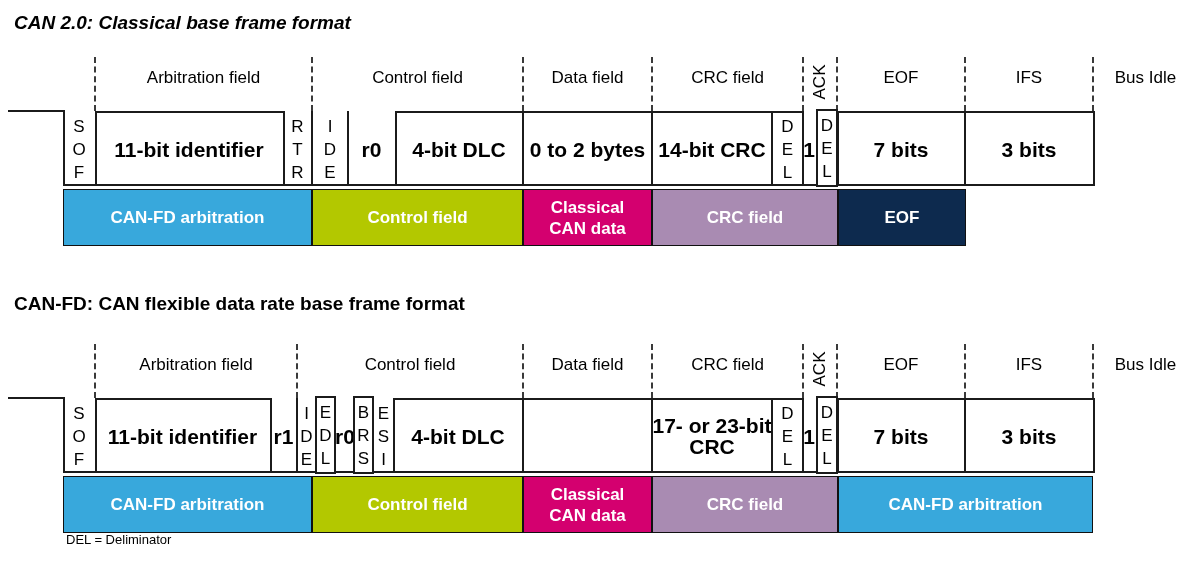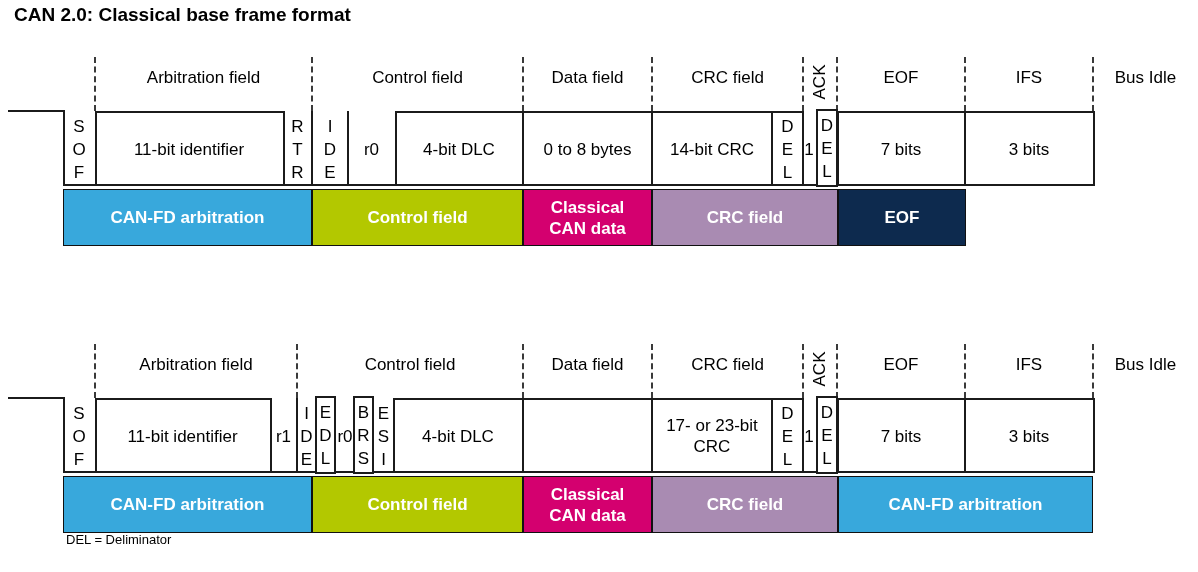--- a/index.html
+++ b/index.html
@@ -8,33 +8,33 @@
   .abs{position:absolute;}
   .title{font-size:19px;font-weight:bold;white-space:nowrap;}
   .hdr{font-size:17px;text-align:center;white-space:nowrap;}
   .ack{font-size:17px;text-align:center;transform:rotate(-90deg);transform-origin:center;white-space:nowrap;}
   .hline{background:#1b1b1b;height:2px;}
   .vline{background:#1b1b1b;width:2px;}
   .dash{width:0;border-left:2px dashed #3a3a3a;}
   .stack{display:flex;flex-direction:column;align-items:center;justify-content:center;
          font-size:17px;line-height:23px;text-align:center;}
   .raised{border:2px solid #1b1b1b;background:#fff;box-sizing:border-box;}
-  .cell{display:flex;align-items:center;justify-content:center;font-size:17px;text-align:center;
-        white-space:pre-line;line-height:21px;}
+  .cell{display:flex;align-items:center;justify-content:center;font-size:21px;text-align:center;
+        white-space:pre-line;line-height:21px;font-weight:bold;}
   .seg{display:flex;align-items:center;justify-content:center;color:#fff;font-weight:bold;
        font-size:17px;text-align:center;white-space:pre-line;line-height:21px;
        border:1px solid #111;box-sizing:border-box;}
   .legend{font-size:13px;white-space:nowrap;}
 </style>
 </head>
 <body>
 
 <div id="canvas">
 
-  <div class="abs title" style="left:14px;top:4px;">CAN 2.0: Classical base frame format</div>
+  <div class="abs title" style="left:14px;top:12px;font-style:italic;">CAN 2.0: Classical base frame format</div>
 
   <div class="abs hdr" style="left:95px;top:68px;width:217px;">Arbitration field</div>
   <div class="abs hdr" style="left:312px;top:68px;width:211px;">Control field</div>
   <div class="abs hdr" style="left:523px;top:68px;width:129px;">Data field</div>
   <div class="abs hdr" style="left:652px;top:68px;width:151px;">CRC field</div>
   <div class="abs ack" style="left:794px;top:72px;width:52px;height:20px;">ACK</div>
   <div class="abs hdr" style="left:837px;top:68px;width:128px;">EOF</div>
   <div class="abs hdr" style="left:965px;top:68px;width:128px;">IFS</div>
   <div class="abs hdr" style="left:1093px;top:68px;width:105px;">Bus Idle</div>
 
@@ -78,21 +78,21 @@
       <div>T</div>
       <div>R</div>
     </div>
   <div class="abs stack" style="left:312px;top:113px;width:36px;height:72px;">
       <div>I</div>
       <div>D</div>
       <div>E</div>
     </div>
   <div class="abs cell" style="left:348px;top:113px;width:47px;height:72px;">r0</div>
   <div class="abs cell" style="left:395px;top:113px;width:128px;height:72px;">4-bit DLC</div>
-  <div class="abs cell" style="left:523px;top:113px;width:129px;height:72px;">0 to 8 bytes</div>
+  <div class="abs cell" style="left:523px;top:113px;width:129px;height:72px;">0 to 2 bytes</div>
   <div class="abs cell" style="left:652px;top:113px;width:120px;height:72px;">14-bit CRC</div>
   <div class="abs stack" style="left:772px;top:113px;width:31px;height:72px;">
       <div>D</div>
       <div>E</div>
       <div>L</div>
     </div>
   <div class="abs cell" style="left:801px;top:113px;width:16px;height:72px;">1</div>
   <div class="abs stack raised" style="left:816px;top:109px;width:22px;height:78px;">
       <div>D</div>
       <div>E</div>
@@ -101,20 +101,21 @@
   <div class="abs cell" style="left:837px;top:113px;width:128px;height:72px;">7 bits</div>
   <div class="abs cell" style="left:965px;top:113px;width:128px;height:72px;">3 bits</div>
 
   <div class="abs seg" style="left: 63px; top: 189px; width: 249px; height: 57px; background-color: rgb(56, 168, 220);">CAN-FD arbitration</div>
   <div class="abs seg" style="left: 312px; top: 189px; width: 211px; height: 57px; background-color: rgb(179, 200, 0);">Control field</div>
   <div class="abs seg" style="left: 523px; top: 189px; width: 129px; height: 57px; background-color: rgb(212, 0, 111);">Classical
 CAN data</div>
   <div class="abs seg" style="left: 652px; top: 189px; width: 186px; height: 57px; background-color: rgb(169, 139, 178);">CRC field</div>
   <div class="abs seg" style="left: 838px; top: 189px; width: 128px; height: 57px; background-color: rgb(13, 42, 78);">EOF</div>
 
+  <div class="abs title" style="left:14px;top:293px;">CAN-FD: CAN flexible data rate base frame format</div>
 
   <div class="abs hdr" style="left:95px;top:355px;width:202px;">Arbitration field</div>
   <div class="abs hdr" style="left:297px;top:355px;width:226px;">Control field</div>
   <div class="abs hdr" style="left:523px;top:355px;width:129px;">Data field</div>
   <div class="abs hdr" style="left:652px;top:355px;width:151px;">CRC field</div>
   <div class="abs ack" style="left:794px;top:359px;width:52px;height:20px;">ACK</div>
   <div class="abs hdr" style="left:837px;top:355px;width:128px;">EOF</div>
   <div class="abs hdr" style="left:965px;top:355px;width:128px;">IFS</div>
   <div class="abs hdr" style="left:1093px;top:355px;width:105px;">Bus Idle</div>
 

